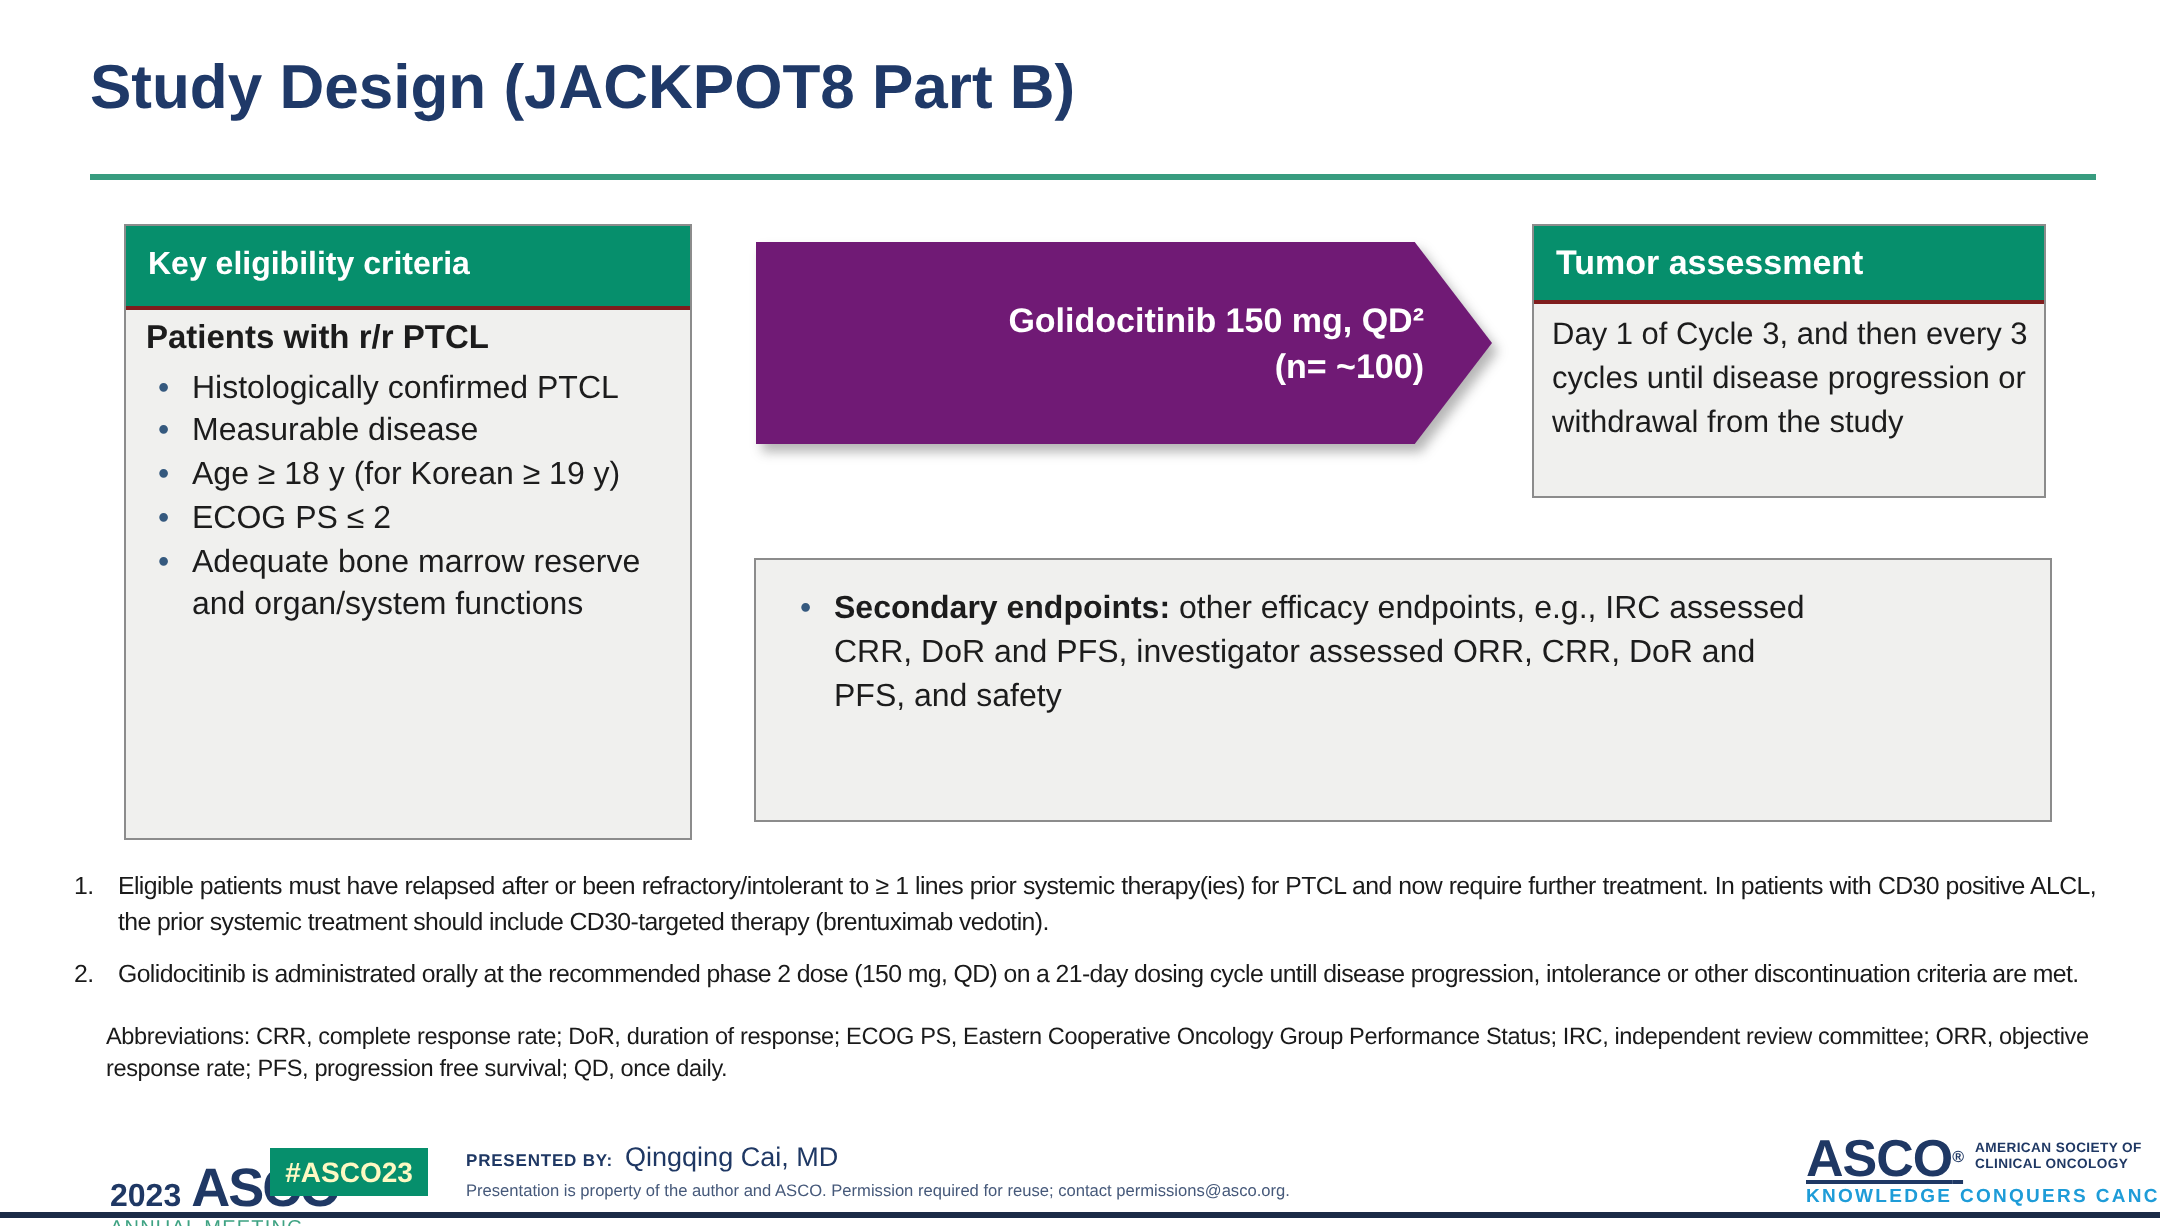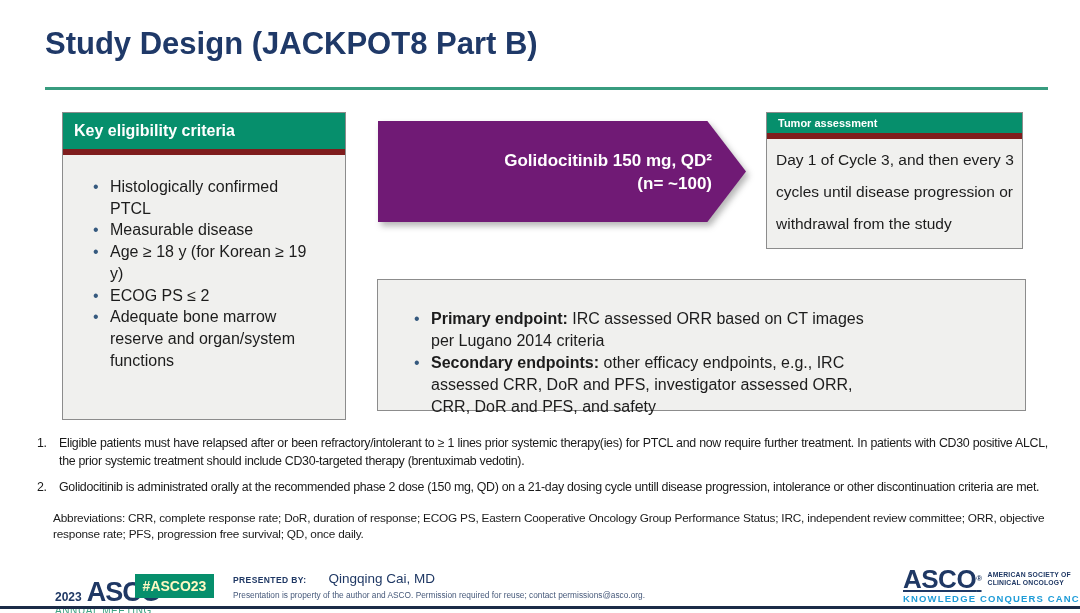--- a/index.html
+++ b/index.html
@@ -5,36 +5,36 @@
   html,body{margin:0;padding:0;background:#ffffff;}
   .slide{position:relative;width:1080px;height:613px;background:#ffffff;
          font-family:"Liberation Sans",sans-serif;overflow:hidden;}
 
   
   .title{position:absolute;left:45px;top:26px;font-size:31px;font-weight:bold;color:#1F3968;white-space:nowrap;}
   .title-rule{position:absolute;left:45px;top:87px;width:1003px;height:3px;background:#389C7F;}
 
   
   .panel{position:absolute;background:#F0F0EE;border:1px solid #8C8C8C;box-sizing:border-box;}
-  .panel-header{background:#068F6C;border-bottom:6px solid #7f1d1d;color:#ffffff;font-weight:bold;
+  .panel-header{background:#068F6C;border-bottom:2px solid #7f1d1d;color:#ffffff;font-weight:bold;
                 display:flex;align-items:center;padding:0 11px;box-sizing:border-box;}
 
   
   #eligibility{left:62px;top:112px;width:284px;height:308px;}
   #eligibility .panel-header{height:42px;font-size:16px;}
   #eligibility .panel-body{padding:4px 6px 0 10px;font-size:16px;color:#1c1c1c;line-height:21.7px;}
   .panel-sub{font-weight:bold;font-size:16.5px;}
-  ul.blist{list-style:none;margin:17px;padding:0;}
+  ul.blist{list-style:none;margin:3px;padding:0;}
   ul.blist li{position:relative;padding-left:20px;}
   ul.blist li::before{content:"\2022";position:absolute;left:3px;top:0;color:#35597E;}
 
   
   #tumor{left:766px;top:112px;width:257px;height:137px;}
-  #tumor .panel-header{height:26px;font-size:11px;}
-  #tumor .panel-body{padding:5px 6px 0 9px;font-size:15.5px;line-height:32px;color:#1c1c1c;}
+  #tumor .panel-header{height:39px;font-size:17px;}
+  #tumor .panel-body{padding:5px 6px 0 9px;font-size:15.5px;line-height:22px;color:#1c1c1c;}
 
   
   .arrow-wrap{position:absolute;left:378px;top:121px;width:368px;height:101px;
               filter:drop-shadow(3px 4px 3px rgba(90,90,90,.45));}
   .arrow{width:100%;height:100%;background:#701a75;
          clip-path:polygon(0 0,89.5% 0,100% 50%,89.5% 100%,0 100%);
          display:flex;flex-direction:column;justify-content:center;align-items:flex-end;
          color:#fff;font-weight:bold;font-size:17px;line-height:23px;
          padding-right:34px;box-sizing:border-box;text-align:center;}
 
@@ -48,30 +48,30 @@
   .footnote{display:flex;margin-bottom:8px;font-size:12.4px;line-height:18px;letter-spacing:-0.3px;}
   .footnote .num{width:22px;flex:none;}
   .footnote .txt{flex:1;text-align:justify;}
 
   .abbrev{position:absolute;left:37px;top:511px;width:1004px;font-size:11.8px;line-height:15.5px;
           letter-spacing:-0.2px;color:#1a1a1a;margin-left:16px;}
 
   
   .logo-left{position:absolute;left:55px;top:568px;color:#1F3864;}
   .logo-left .row{display:flex;align-items:baseline;}
-  .year{font-size:12px;font-weight:bold;margin-right:5px;margin-top:22px;}
+  .year{font-size:16px;font-weight:bold;margin-right:5px;margin-top:22px;}
   .asco-big{font-size:27px;font-weight:bold;letter-spacing:-1px;line-height:22px;}
   .reg{font-size:8px;vertical-align:top;}
   .annual{font-size:10px;color:#3FA383;letter-spacing:0.6px;margin-top:1px;}
 
   .badge{position:absolute;left:135px;top:574px;width:79px;height:24px;background:#068F6C;color:#fef9c3;
          font-weight:bold;font-size:14px;display:flex;align-items:center;justify-content:center;}
 
   .presented{position:absolute;left:233px;top:571px;color:#1F3864;display:flex;align-items:baseline;}
-  .presented-label{font-size:8.5px;font-weight:bold;letter-spacing:0.4px;margin-right:22px;}
+  .presented-label{font-size:8.5px;font-weight:bold;letter-spacing:0.4px;margin-right:6px;}
   .presenter{font-size:13.5px;}
   .disclaimer{position:absolute;left:233px;top:590px;font-size:8.3px;color:#46597A;}
 
   .logo-right{position:absolute;left:903px;top:568px;}
   .lr-row{display:flex;align-items:center;gap:6px;}
   .asco-right{font-size:26px;font-weight:bold;color:#1F3864;letter-spacing:-0.5px;line-height:22px;text-decoration:underline;}
   .society{font-size:6.8px;color:#1F3864;text-align:left;letter-spacing:0.2px;line-height:8px;font-weight:bold;}
   .tagline{font-size:9.5px;font-weight:bold;color:#1E9CD8;letter-spacing:1.15px;margin-top:3px;white-space:nowrap;}
 
   .bottom-bar{position:absolute;left:0;top:606px;width:1080px;height:3px;background:#1B2B47;}
@@ -80,20 +80,21 @@
 <body>
 
 <div class="slide">
 
   <div class="title">Study Design (JACKPOT8 Part B)</div>
   <div class="title-rule"></div>
 
   <div class="panel" id="eligibility">
     <div class="panel-header">Key eligibility criteria</div>
     <div class="panel-body">
+      <div class="panel-sub">Patients with r/r PTCL</div>
       <ul class="blist">
         <li>Histologically confirmed PTCL</li>
         <li>Measurable disease</li>
         <li>Age ≥ 18 y (for Korean ≥ 19 y)</li>
         <li>ECOG PS ≤ 2</li>
         <li>Adequate bone marrow reserve and organ/system functions</li>
       </ul>
     </div>
   </div>
 
@@ -105,21 +106,20 @@
   </div>
 
   <div class="panel" id="tumor">
     <div class="panel-header">Tumor assessment</div>
     <div class="panel-body">Day 1 of Cycle 3, and then every 3 cycles until disease progression or withdrawal from the study</div>
   </div>
 
   <div class="panel" id="endpoints">
     <div class="panel-body">
       <ul class="blist">
-        <li><b>Primary endpoint:</b><span> IRC assessed ORR based on CT images per Lugano 2014 criteria</span></li>
         <li><b>Secondary endpoints:</b><span> other efficacy endpoints, e.g., IRC assessed CRR, DoR and PFS, investigator assessed ORR, CRR, DoR and PFS, and safety</span></li>
       </ul>
     </div>
   </div>
 
   <div class="footnotes">
     <div class="footnote">
       <div class="num">1.</div>
       <div class="txt">Eligible patients must have relapsed after or been refractory/intolerant to ≥ 1 lines prior systemic therapy(ies) for PTCL and now require further treatment. In patients with CD30 positive ALCL, the prior systemic treatment should include CD30-targeted therapy (brentuximab vedotin).</div>
     </div>

